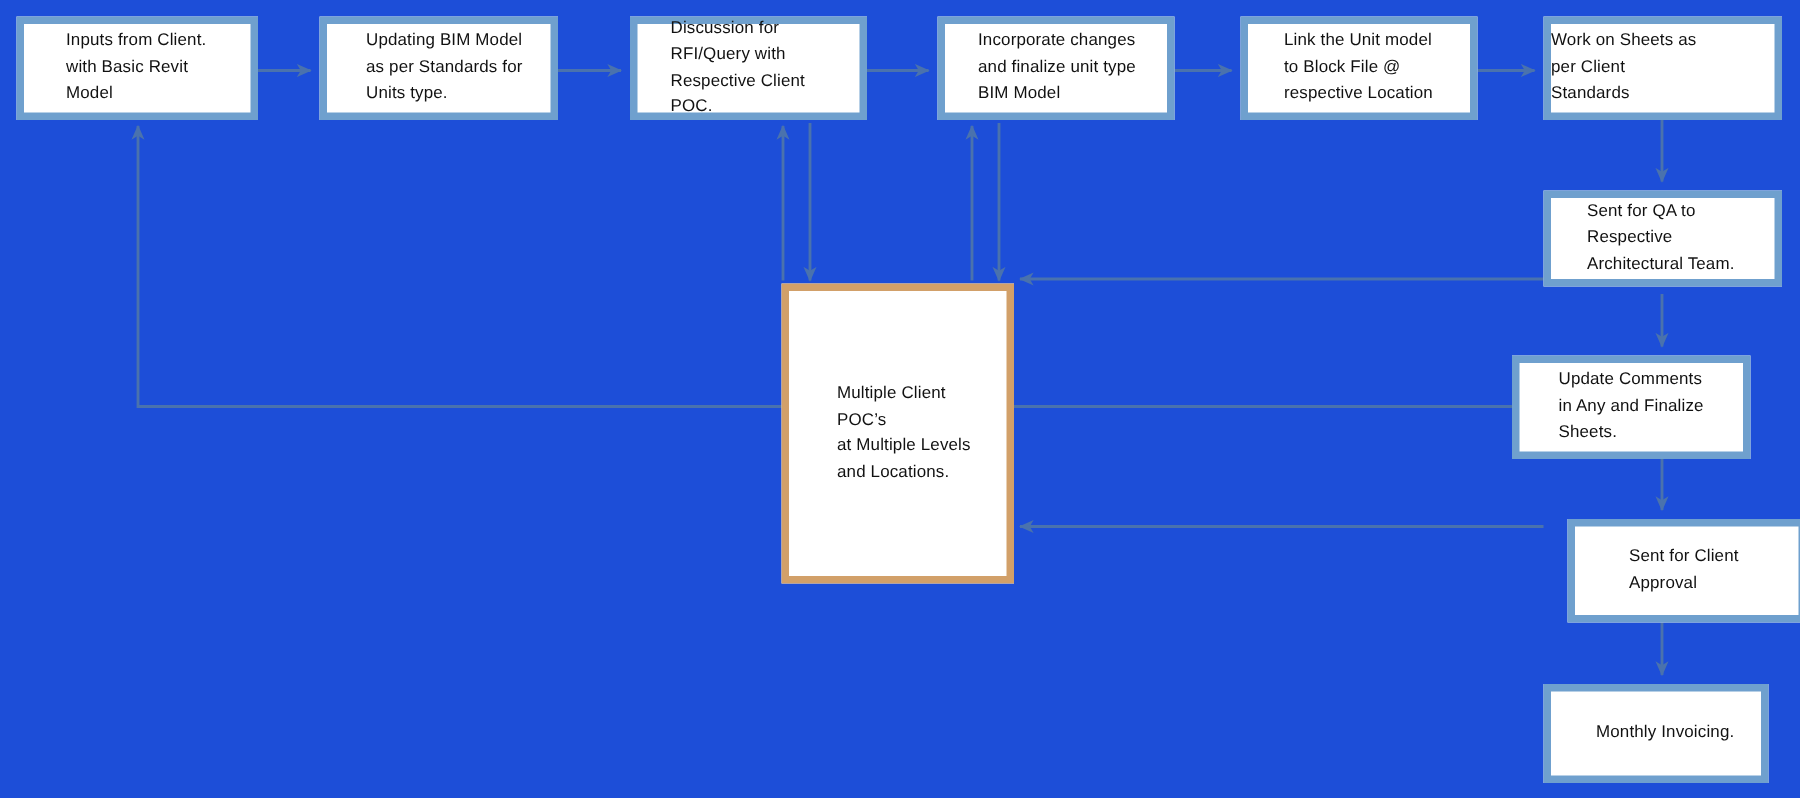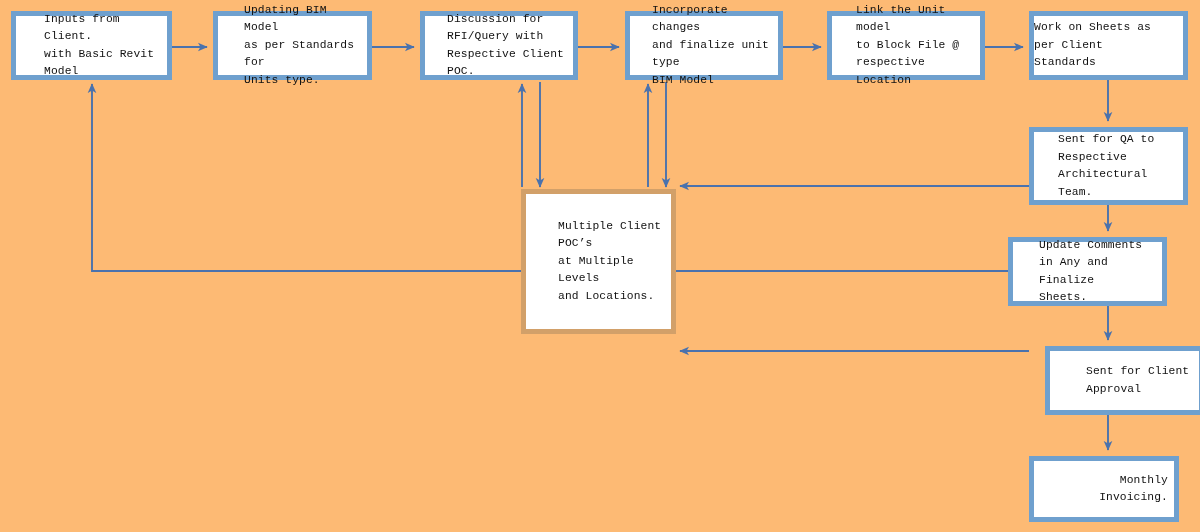--- a/index.html
+++ b/index.html
@@ -7,23 +7,22 @@
     padding: 0;
     background: #ffffff;
   }
   body {
     font-family: "Liberation Sans", sans-serif;
   }
   #canvas {
     position: relative;
     width: 1200px;
     height: 532px;
-    background: #fdba74;
+    background: #1d4ed8;
     overflow: hidden;
-    font-family: Liberation Mono, monospace;
   }
   .node {
     position: absolute;
     box-sizing: border-box;
     background: #ffffff;
     display: flex;
     align-items: center;
     justify-content: flex-start;
   }
   .node .node-label {
@@ -103,38 +102,38 @@
       <div class="node blue" style="left: 827px; top: 11px; width: 158px; height: 69px; padding-left: 24px; padding-right: 6px;">
         <span class="node-label">Link the Unit model
 to Block File @
 respective Location</span>
       </div>
       <div class="node blue" style="left: 1029px; top: 11px; width: 159px; height: 69px; padding-right: 6px;">
         <span class="node-label">Work on Sheets as
 per Client
 Standards</span>
       </div>
-      <div class="node blue" style="left: 1029px; top: 127px; width: 159px; height: 78px; padding-left: 24px; padding-right: 6px;">
+      <div class="node blue" style="left: 1029px; top: 127px; width: 159px; height: 64px; padding-left: 24px; padding-right: 6px;">
         <span class="node-label">Sent for QA to
 Respective
 Architectural Team.</span>
       </div>
       <div class="node blue" style="left: 1008px; top: 237px; width: 159px; height: 69px; padding-left: 26px; padding-right: 6px;">
         <span class="node-label">Update Comments
 in Any and Finalize
 Sheets.</span>
       </div>
       <div class="node blue" style="left: 1029px; top: 346px; width: 159px; height: 69px; padding-left: 36px; padding-right: 6px; margin-left: 16px;">
         <span class="node-label">Sent for Client
 Approval</span>
       </div>
       <div class="node blue" style="left: 1029px; top: 456px; width: 150px; height: 66px; padding-left: 30px; padding-right: 6px; text-align: right;">
         <span class="node-label">Monthly Invoicing.</span>
       </div>
-      <div class="node orange" style="left: 521px; top: 189px; width: 155px; height: 145px; padding-left: 32px; padding-right: 6px;">
+      <div class="node orange" style="left: 521px; top: 189px; width: 155px; height: 200px; padding-left: 32px; padding-right: 6px;">
         <span class="node-label">Multiple Client
 POC’s
 at Multiple Levels
 and Locations.</span>
       </div>
     </div>
 
 </div>
 
 </body></html>

